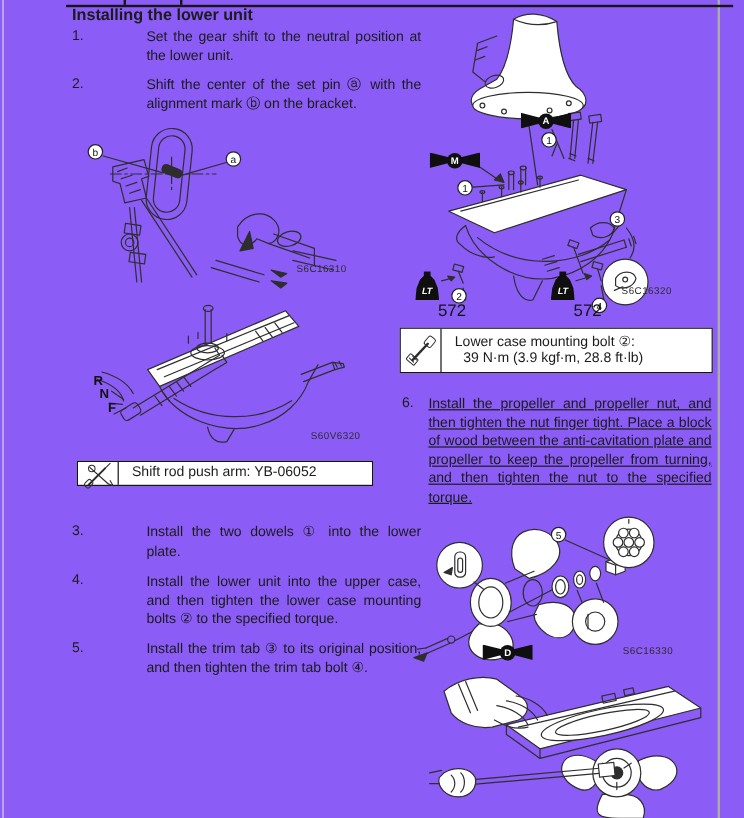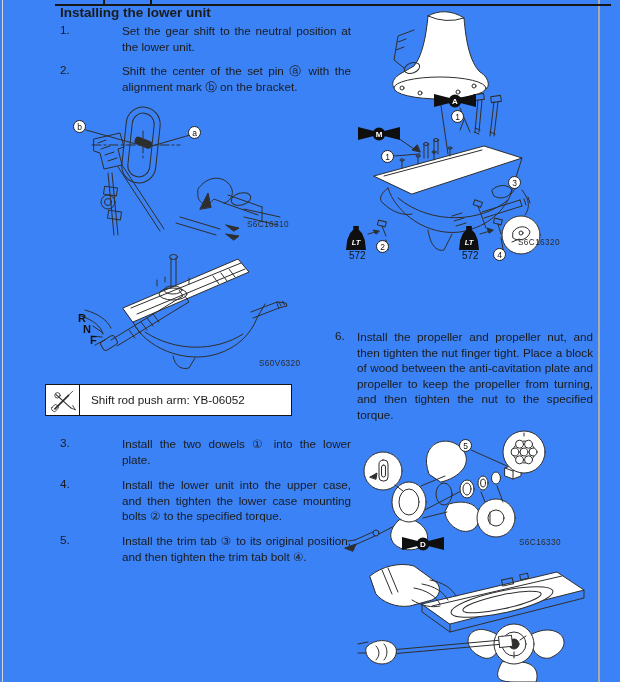--- a/index.html
+++ b/index.html
@@ -1,48 +1,48 @@
 <!DOCTYPE html>
 <html><head>
 <meta charset="utf-8">
 <style>
   html,body{margin:0;padding:0;background:#fff;}
-  .page{position:relative;width:620px;height:682px;background:#3b82f6;overflow:hidden;
+  .page{position:relative;width:620px;height:682px;background:#8b5cf6;overflow:hidden;
         font-family:"Liberation Sans",sans-serif;color:#1b1b1b;}
   .edge{position:absolute;top:0;height:100%;}
   .edge.left{left:2px;width:1px;background:#d4d4d4;}
   .edge.right{left:598px;width:2px;background:#ababab;}
   .top-rule{position:absolute;left:55px;top:4px;width:556px;height:2px;background:#161616;}
   .top-tick{position:absolute;top:0;width:2px;height:4px;background:#161616;}
   .heading{position:absolute;left:60px;top:5px;font-size:13.5px;font-weight:bold;}
   .step{position:absolute;display:flex;}
   .step .num{flex:none;width:22px;font-size:11.7px;}
   .step .txt{font-size:11.7px;line-height:15.6px;text-align:justify;}
   .step.colL .txt{width:229px;margin-left:40px;}
-  .step.colR .txt{width:236px;}
+  .step.colR .txt{width:236px;text-decoration:underline;}
   .figure{position:absolute;}
   .figure svg{display:block;}
   g.art{stroke:#2e2e2e;fill:none;stroke-width:1;stroke-linecap:round;stroke-linejoin:round;}
   .figcode{position:absolute;font-size:8.2px;letter-spacing:.4px;color:#2c2c2c;white-space:nowrap;}
   .callout{position:absolute;width:13px;height:13px;box-sizing:border-box;border:1.2px solid #222;
            border-radius:50%;background:#fff;color:#111;font-size:8.5px;
            display:flex;align-items:center;justify-content:center;}
   .shiftlabel{position:absolute;font-size:11px;font-weight:bold;color:#111;}
   .sealant{position:absolute;width:42px;height:13px;}
   .sealant .wing{position:absolute;inset:0;background:#0f0f0f;
     clip-path:polygon(0 0,40% 33%,60% 33%,100% 0,100% 100%,60% 67%,40% 67%,0 100%);}
   .sealant .dot{position:absolute;left:50%;top:50%;transform:translate(-50%,-50%);
     width:13px;height:13px;border-radius:50%;background:#0f0f0f;color:#fff;font-size:8px;
     font-weight:bold;display:flex;align-items:center;justify-content:center;}
   .bottle{position:absolute;width:20px;height:24px;}
   .bottle .body{position:absolute;inset:0;background:#0f0f0f;
     clip-path:polygon(36% 0,64% 0,64% 16%,80% 30%,94% 58%,100% 100%,0 100%,6% 58%,20% 30%,36% 16%);}
   .bottle .lt{position:absolute;left:0;right:0;bottom:3px;text-align:center;color:#fff;
     font-size:7.5px;font-weight:bold;font-style:italic;}
-  .bottlenum{position:absolute;font-size:10px;color:#111;}
+  .bottlenum{position:absolute;font-size:14px;color:#111;margin-left:16px;}
   .specbox{position:absolute;border:1.6px solid #141414;background:#fff;display:flex;box-sizing:border-box;}
   .specbox .icon-cell{flex:none;width:33px;border-right:1.6px solid #141414;
     display:flex;align-items:center;justify-content:center;}
   .specbox .text-cell{display:flex;flex-direction:column;justify-content:center;
     padding-left:11px;font-size:11.7px;line-height:14.5px;}
   .specbox .text-cell .indent{padding-left:7px;}
 </style>
 </head>
 <body>
 
@@ -125,21 +125,21 @@
         <path d="M36 70 C48 74 56 80 58 88 M40 64 C54 68 62 74 66 82"></path>
         <path d="M48 80 L58 87 M46 90 L57 91 M50 99 L60 94"></path>
       </g>
     </svg>
     <span class="shiftlabel" style="left:33px;top:66px">R</span>
     <span class="shiftlabel" style="left:38px;top:77px">N</span>
     <span class="shiftlabel" style="left:45px;top:88px">F</span>
     <span class="figcode" style="left:214px;top:113px">S60V6320</span>
   </div>
 
-  <div class="specbox" style="left:45px;top:384px;width:247px;height:32px">
+  <div class="specbox" style="left:64px;top:384px;width:247px;height:21px">
     <div class="icon-cell">
       <svg width="28" height="28" viewBox="0 0 33 33">
         <g class="art">
           <path d="M7 27 L23 11" stroke-width="2"></path>
           <path d="M23 11 l5 -5"></path>
           <rect x="3" y="23" width="8" height="6" rx="2" transform="rotate(-45 7 26)"></rect>
           <path d="M8 10 L26 26" stroke-width="1.2"></path>
           <path d="M26 26 l5 2 m-3 -5 l3 5"></path>
           <circle cx="10" cy="11" r="3.2"></circle>
         </g>
@@ -253,20 +253,36 @@
       </span>
     <span class="bottlenum" style="left:17px;top:246px">572</span>
     <span class="bottle" style="left:127px;top:222px">
         <span class="body"></span>
         <span class="lt">LT</span>
       </span>
     <span class="bottlenum" style="left:130px;top:246px">572</span>
     <span class="figcode" style="left:186px;top:234px">S6C16320</span>
   </div>
 
+  <div class="specbox" style="left:333px;top:273px;width:261px;height:38px">
+    <div class="icon-cell">
+      <svg width="28" height="28" viewBox="0 0 33 33">
+        <g class="art">
+          <rect x="21" y="3" width="8" height="10" rx="2" transform="rotate(40 25 8)"></rect>
+          <path d="M8 26 L23 10" stroke-width="2.4"></path>
+          <rect x="3" y="22" width="10" height="7" rx="1" transform="rotate(40 8 25)"></rect>
+          <path d="M5 24 l4 4 M8 22 l4 4"></path>
+        </g>
+      </svg>
+    </div>
+    <div class="text-cell">
+      <span>Lower case mounting bolt ②:</span>
+      <span class="indent">39 N·m (3.9 kgf·m, 28.8 ft·lb)</span>
+    </div>
+  </div>
 
   <div class="step colR" style="left:335px;top:329px">
     <span class="num">6.</span>
     <div class="txt">Install the propeller and propeller nut, and then tighten the nut finger tight. Place a block of wood between the anti-cavitation plate and propeller to keep the propeller from turning, and then tighten the nut to the specified torque.</div>
   </div>
 
   <div class="figure" style="left:333px;top:428px;width:262px;height:132px">
     <svg width="262" height="132" viewBox="0 0 262 132">
       <g class="art">
         <path d="M46 106 L130 62"></path>

